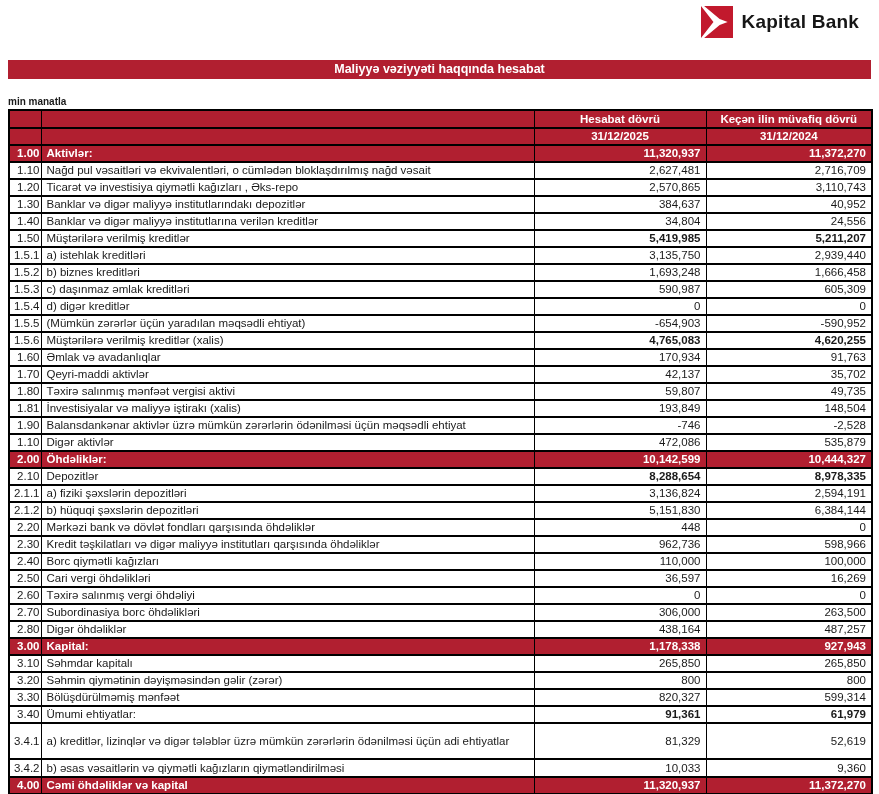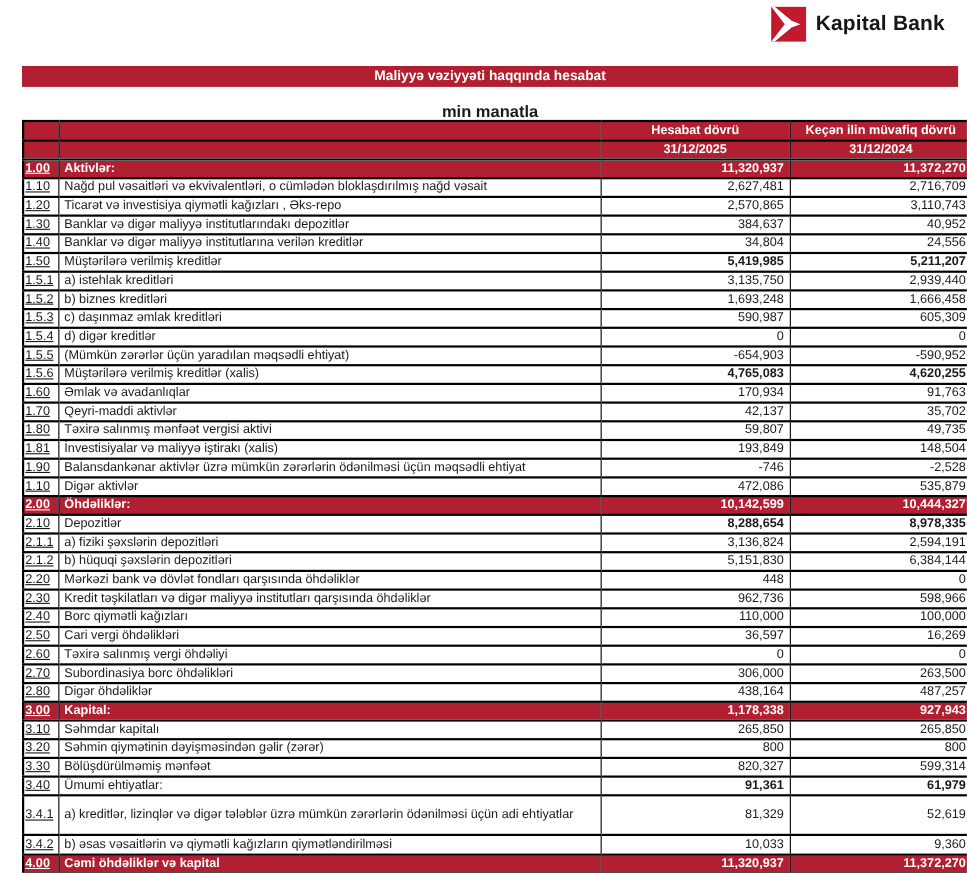--- a/index.html
+++ b/index.html
@@ -7,21 +7,21 @@
     --logo-red:#C2192D;
     --ink:#1a1a1a;
   }
   *{ box-sizing:border-box; }
   html,body{ margin:0; padding:0; background:#ffffff; }
   body{
     width:879px; height:794px; overflow:hidden;
     font-family:"Liberation Sans", sans-serif;
     color:var(--ink);
   }
-  .page{ position:relative; width:879px; height:794px;padding-left:12px; }
+  .page{ position:relative; width:879px; height:794px; }
 
   
   .topbar{
     height:44px; display:flex; align-items:center; justify-content:flex-end;
     padding-right:20px;
   }
   .logo{ display:flex; align-items:center; gap:9px; }
   .logo svg{ width:32px; height:32px; display:block; }
   .brand-name{
     font-size:19px; font-weight:700; letter-spacing:0.2px; color:#161616;
@@ -29,22 +29,22 @@
 
   
   .titlebar{
     margin:16px 8px; background:var(--red); color:#fff;
     text-align:center; font-weight:700; font-size:12.5px;
     padding:2px 0 3px; line-height:14px;
   }
 
   
   .unit-note{
-    margin:5px 8px 1px; text-align:center;
-    font-weight:700; font-size:15px; line-height:13px;
+    margin:5px 8px 1px; text-align:left;
+    font-weight:700; font-size:10px; line-height:13px;
   }
 
   
   table{
     border-collapse:collapse; table-layout:fixed;
     margin:0 8px; width:863px;
     border:2px solid #000;
   }
   col.c1{ width:32px; } col.c2{ width:493px; }
   col.c3{ width:172px; } col.c4{ width:166px; }
@@ -54,21 +54,21 @@
     font-size:11.5px; line-height:13px;
     padding:1px 5px; height:12.5px;
     overflow:hidden; white-space:nowrap;
     vertical-align:middle;
   }
   thead th{
     background:var(--red); color:#fff; font-weight:700; text-align:center;
   }
   thead tr.hdr-period th{ height:18px; }
   thead tr.hdr-date th{ height:14px; }
-  td.c-num{ text-align:left; padding:1px 1px;text-decoration:underline; }
+  td.c-num{ text-align:right; padding:1px 1px; }
   td.c-val{ text-align:right; }
   tr.section td{
     background:var(--red); color:#fff; font-weight:700; height:14px;
   }
   tr.boldvals td.c-val{ font-weight:700; }
   tr.tall td{ height:36px; white-space:normal; }
   tr.med td{ height:18px; }
 </style>
 </head>
 <body>

